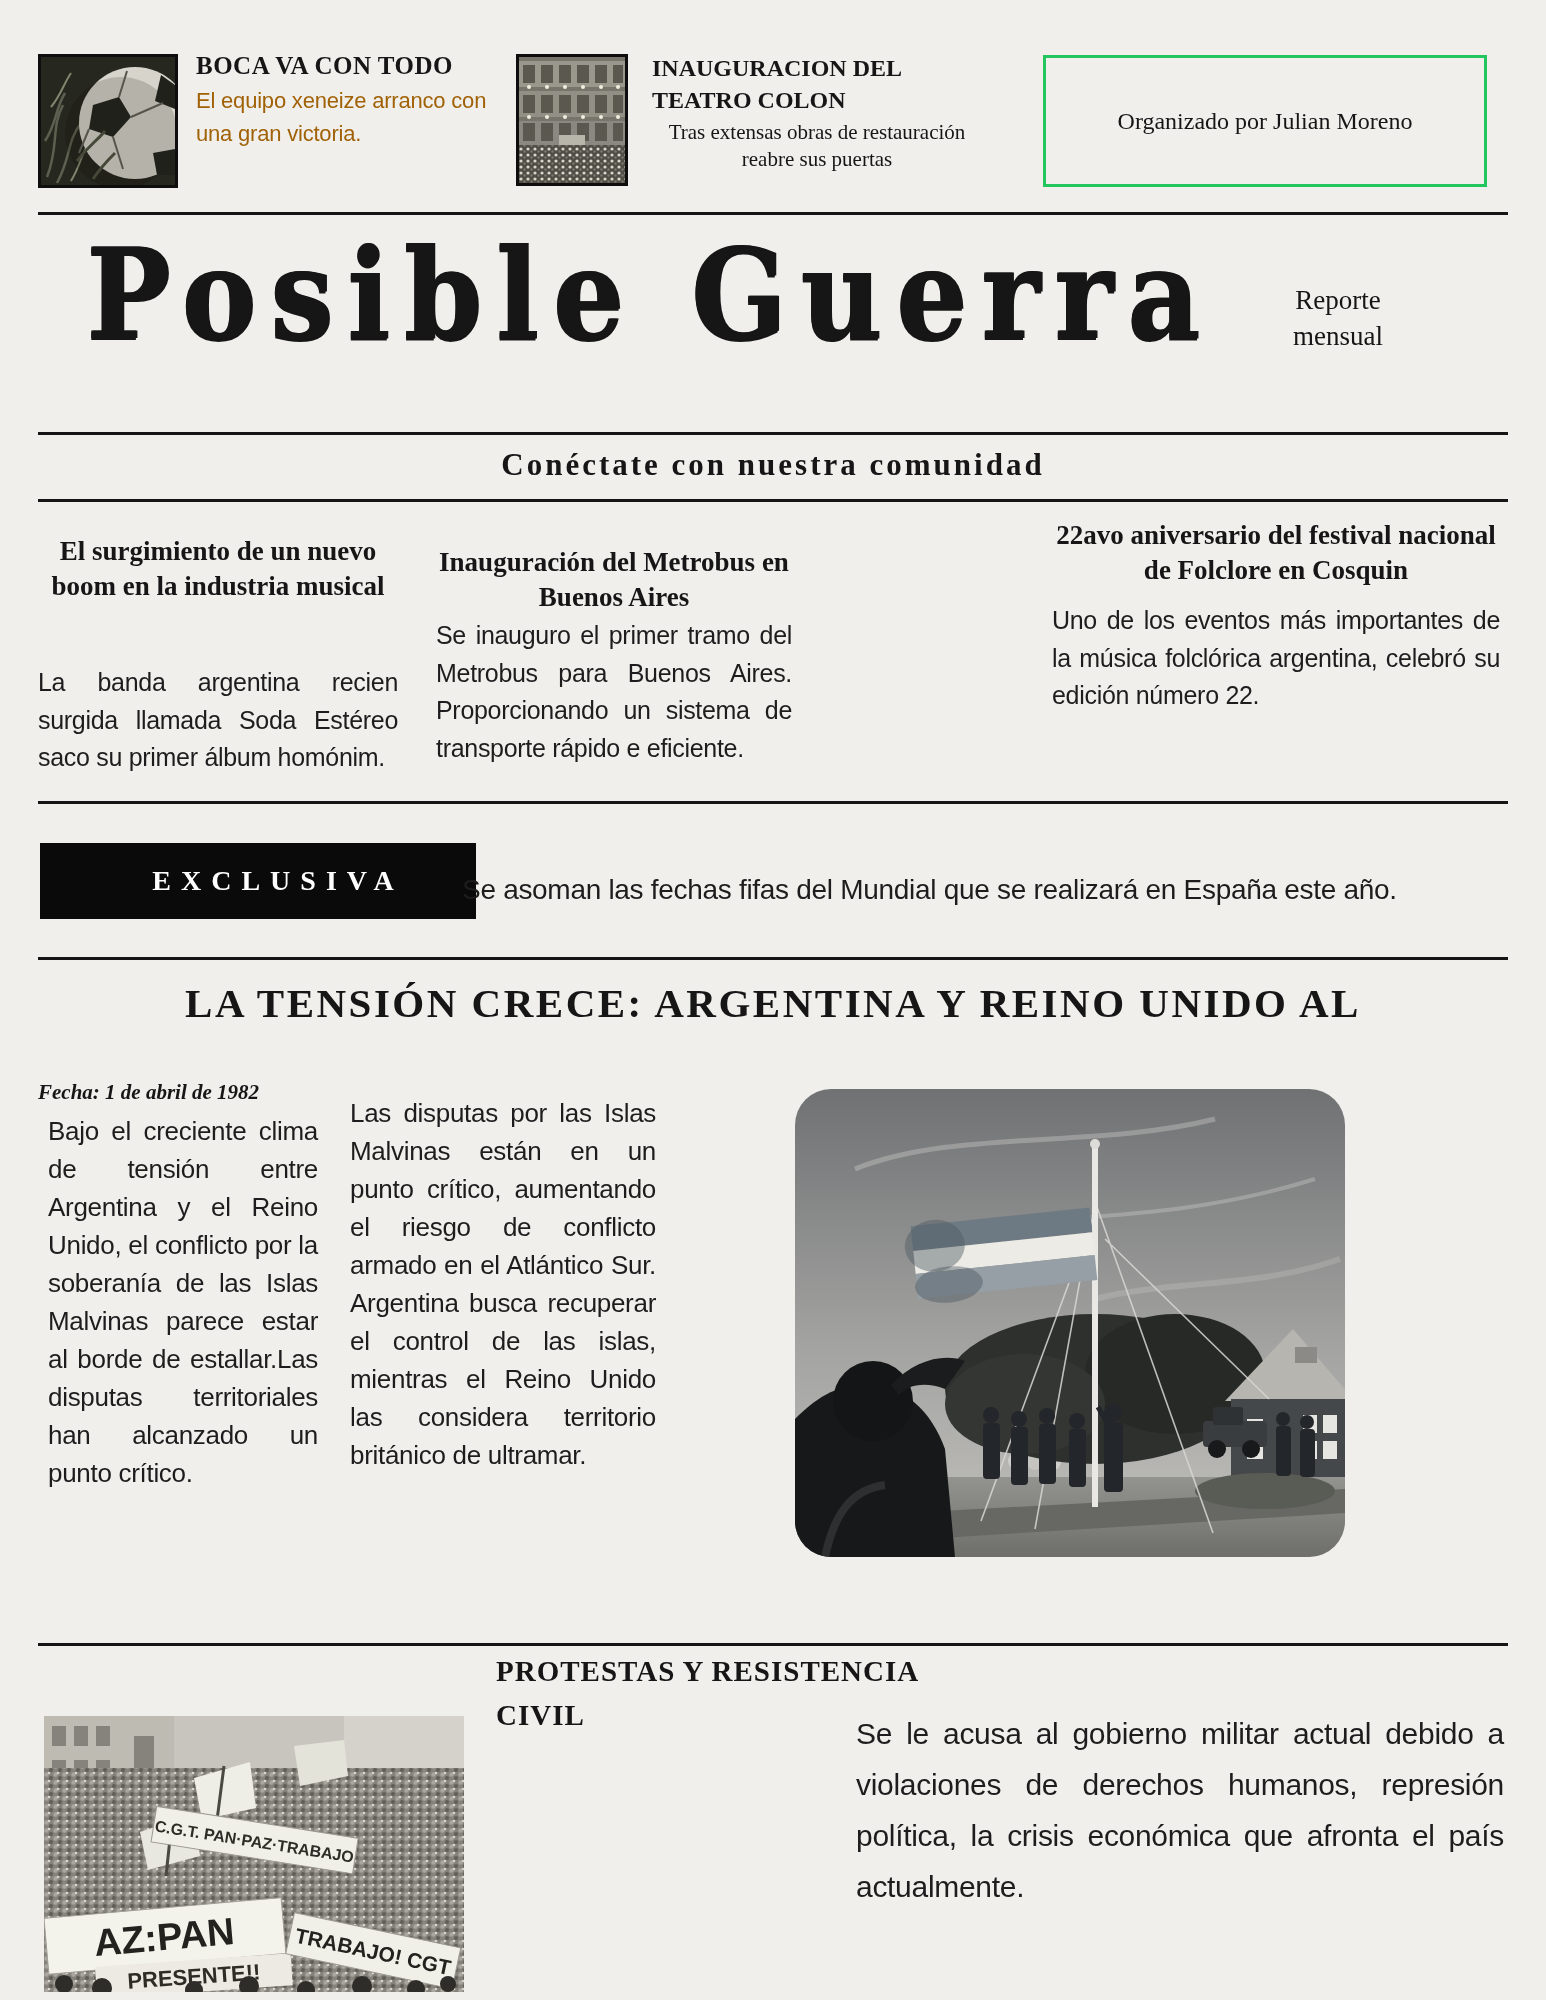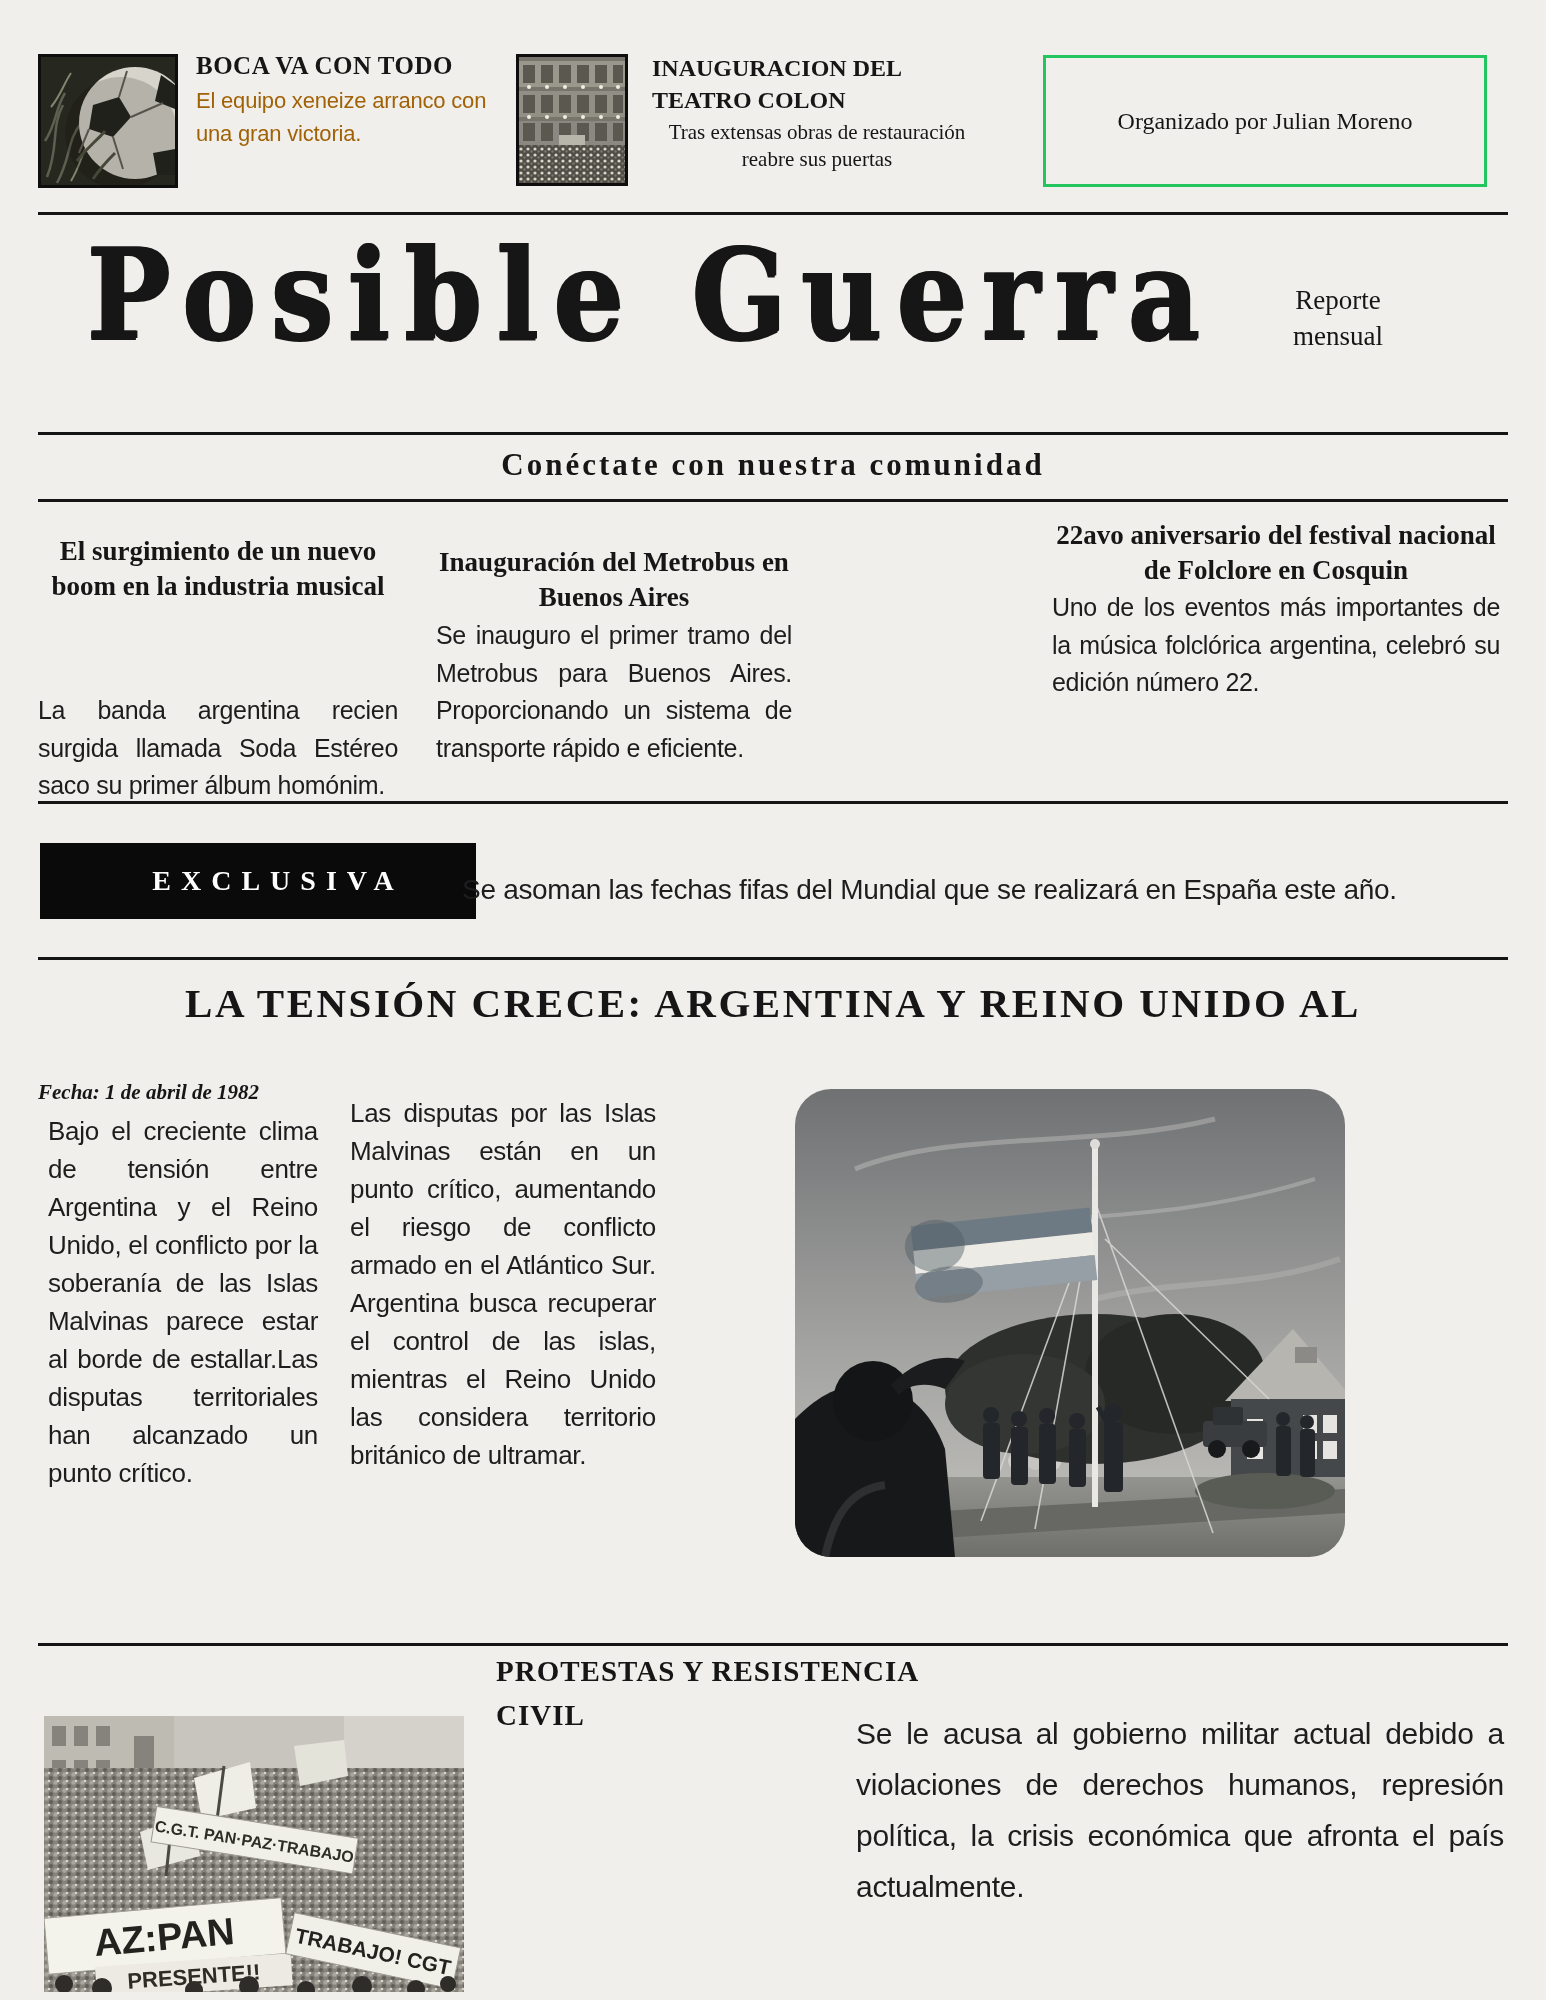--- a/index.html
+++ b/index.html
@@ -130,29 +130,29 @@
   <div class="abs masthead" style="left:86px;top:232px;">Posible Guerra</div>
   <div class="abs edition" style="left:1258px;top:282px;width:160px;">Reporte mensual</div>
 
   <div class="rule" style="top:432px;"></div>
 
   <div class="abs community-heading" style="top:447px;left:0px;">Conéctate con nuestra comunidad</div>
   <div class="rule" style="top:499px;"></div>
 
   <div class="abs" style="left:38px;top:534px;width:360px;">
     <div class="c-title">El surgimiento de un nuevo boom en la industria musical</div>
-    <div class="c-body" style="margin-top:88px;">La banda argentina recien surgida llamada Soda Estéreo saco su primer álbum homónim.</div>
+    <div class="c-body" style="margin-top:60px;">La banda argentina recien surgida llamada Soda Estéreo saco su primer álbum homónim.</div>
   </div>
   <div class="abs" style="left:436px;top:545px;width:356px;">
     <div class="c-title">Inauguración del Metrobus en Buenos Aires</div>
     <div class="c-body" style="margin-top:2px;">Se inauguro el primer tramo del Metrobus para Buenos Aires. Proporcionando un sistema de transporte rápido e eficiente.</div>
   </div>
   <div class="abs" style="left:1052px;top:518px;width:448px;">
     <div class="c-title">22avo aniversario del festival nacional de Folclore en Cosquin</div>
-    <div class="c-body" style="margin-top:1px;">Uno de los eventos más importantes de la música folclórica argentina, celebró su edición número 22.</div>
+    <div class="c-body" style="margin-top:14px;">Uno de los eventos más importantes de la música folclórica argentina, celebró su edición número 22.</div>
   </div>
 
   <div class="rule" style="top:801px;"></div>
 
   <div class="abs x-badge" style="left:40px;top:843px;width:396px;height:76px;">
     <span class="x-label">EXCLUSIVA</span>
   </div>
   <div class="abs tagline" style="left:462px;top:874px;width:1040px;">Se asoman las fechas fifas del Mundial que se realizará en España este año.</div>
 
   <div class="rule" style="top:957px;"></div>

